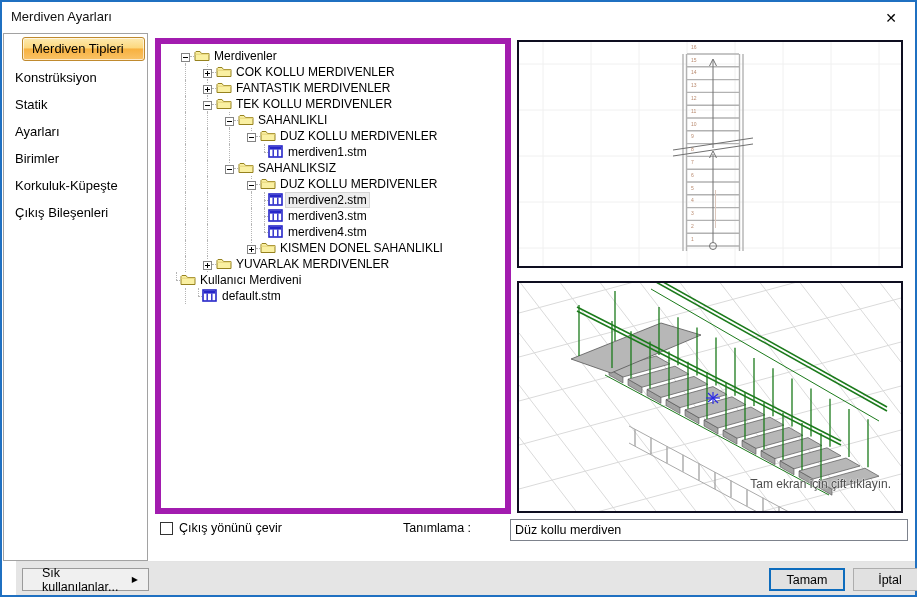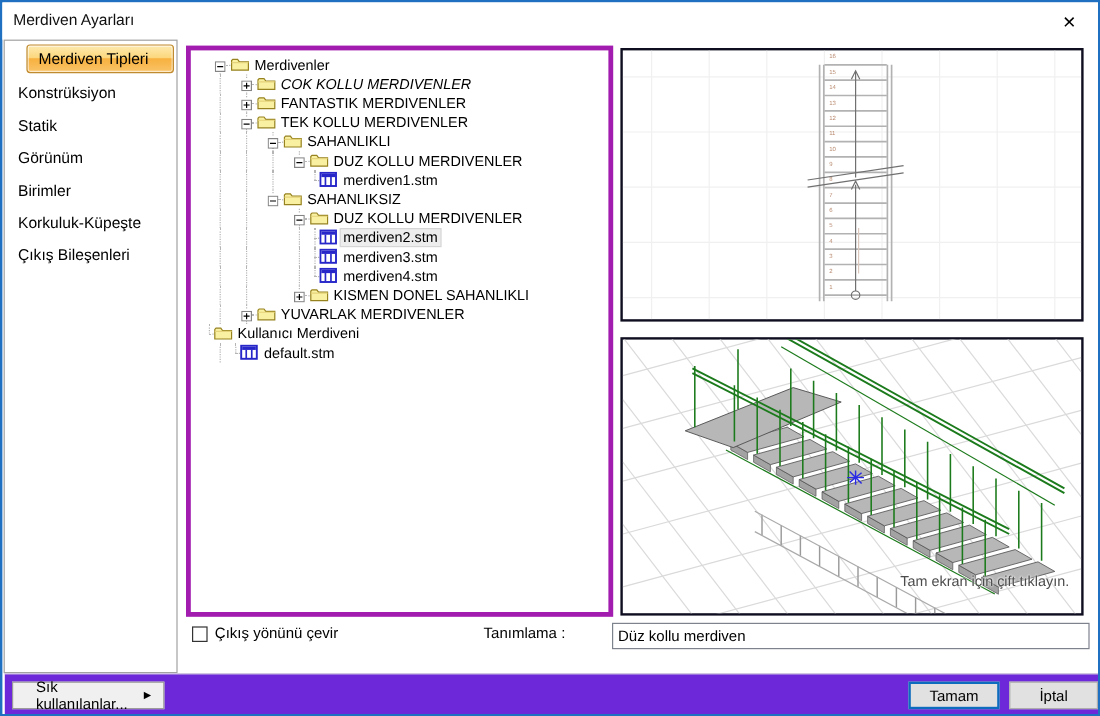--- a/index.html
+++ b/index.html
@@ -18,21 +18,21 @@
   .sidebar{position:absolute;left:3px;top:33px;width:145px;height:528px;background:#fff;
     border:1px solid #a2a2a2;padding-top:3px;}
   .side-item{height:27px;line-height:27px;padding-left:11px;font-size:13px;white-space:nowrap;cursor:pointer;}
   .side-item.selected{height:24px;line-height:22px;margin:0 2px 3px 18px;padding-left:9px;
     border:1px solid #c08a2e;border-radius:3px;
     background:linear-gradient(#fdeab0 0%,#fcd87e 45%,#f7b13f 50%,#f9c express 100%);
     background:linear-gradient(#fdeab0 0%,#fcd87e 45%,#f7b13f 50%,#fac368 100%);
     box-shadow:inset 0 0 0 1px rgba(255,255,255,.65);}
   
   .tree{position:absolute;left:155px;top:38px;width:356px;height:476px;background:#fff;
-    border:4px solid #a21caf;padding-top:4px;overflow:hidden;}
+    border:6px solid #a21caf;padding-top:4px;overflow:hidden;}
   .trow{position:relative;height:16px;font-size:12px;cursor:default;}
   .guide{position:absolute;top:0;bottom:0;width:0;border-left:1px dotted #b5b5b5;}
   .vseg{position:absolute;width:0;border-left:1px dotted #b5b5b5;}
   .hseg{position:absolute;height:0;border-top:1px dotted #b5b5b5;}
   .expbox{position:absolute;top:3px;width:9px;height:9px;cursor:pointer;}
   .ticon{position:absolute;top:1px;}
   .tlabel{position:absolute;top:1px;white-space:nowrap;padding:0 2px;}
   .tlabel.selected{background:#ededed;box-shadow:0 0 0 1px #d5d5d5;}
   
   .preview2d{position:absolute;left:517px;top:40px;width:386px;height:228px;background:#fff;
@@ -43,21 +43,21 @@
     text-shadow:0 0 2px #fff,0 0 2px #fff;}
   
   .chk{position:absolute;left:160px;top:522px;width:13px;height:13px;background:#fff;
     border:1px solid #333;cursor:pointer;}
   .chk-label{position:absolute;left:179px;top:521px;font-size:12.5px;}
   .desc-label{position:absolute;left:403px;top:521px;font-size:12.5px;}
   .desc-input{position:absolute;left:510px;top:519px;width:398px;height:22px;background:#fff;
     border:1px solid #7d828c;font-family:"Liberation Sans",sans-serif;font-size:12.5px;
     padding:0 4px;color:#000;}
   
-  .footer{position:absolute;left:4px;right:2px;bottom:2px;height:34px;background:#6d28d9;
+  .footer{position:absolute;left:16px;right:2px;bottom:2px;height:34px;background:#e5e5e5;
     border-top:1px solid #e3e3e3;}
   .btn{position:absolute;top:6px;height:23px;font-family:"Liberation Sans",sans-serif;
     font-size:12.5px;color:#000;background:#f0f0f0;border:1px solid #9b9b9b;cursor:pointer;
     display:flex;align-items:center;justify-content:center;}
   .btn-fav{left:6px;width:127px;justify-content:flex-start;padding-left:19px;}
   .btn-fav .arrow{margin-left:auto;margin-right:10px;font-size:8px;line-height:1;}
   .btn-ok{left:753px;width:76px;background:#e1e1e1;border:2px solid #0d6cbd;}
   .btn-cancel{left:837px;width:74px;background:#e1e1e1;border:1px solid #adadad;}
 </style>
 </head>
@@ -67,21 +67,21 @@
 
   <div class="titlebar">
     <div class="title">Merdiven Ayarları</div>
     <div class="close-btn">✕</div>
   </div>
 
   <div class="sidebar">
       <div class="side-item selected">Merdiven Tipleri</div>
       <div class="side-item">Konstrüksiyon</div>
       <div class="side-item">Statik</div>
-      <div class="side-item">Görünüm</div>
+      <div class="side-item">Ayarları</div>
       <div class="side-item">Birimler</div>
       <div class="side-item">Korkuluk-Küpeşte</div>
       <div class="side-item">Çıkış Bileşenleri</div>
     </div>
 
   <div class="tree">
       <div class="trow">
         <div class="vseg" style="left: 24px; top: 12px; height: 4px;"></div>
         <div class="hseg" style="left: 29px; top: 8px; width: 4px;"></div>
         <div class="expbox" style="left: 20px;"><svg width="9" height="9">
@@ -101,21 +101,21 @@
         <div class="hseg" style="left: 51px; top: 8px; width: 4px;"></div>
         <div class="expbox" style="left: 42px;"><svg width="9" height="9">
             <rect x="0.5" y="0.5" width="8" height="8" fill="#fff" stroke="#848484"></rect>
             <line x1="2" y1="4.5" x2="7" y2="4.5" stroke="#000"></line>
             <line x1="4.5" y1="2" x2="4.5" y2="7" stroke="#000"></line>
           </svg></div>
         <span class="ticon" style="left: 55px;"><svg width="16" height="13" viewBox="0 0 16 13">
             <path d="M1 3.5 L1 11.5 L15 11.5 L15 4.5 L7.5 4.5 L6 2.5 L2 2.5 Z" fill="#FAF0A2" stroke="#96821F" stroke-width="1"></path>
             <path d="M1 5.2 H15" stroke="#E4D37A" stroke-width="1"></path>
           </svg></span>
-        <span class="tlabel" style="left: 73px; font-style: italic;">COK KOLLU MERDIVENLER</span>
+        <span class="tlabel" style="left: 73px;">COK KOLLU MERDIVENLER</span>
       </div>
       <div class="trow">
         <div class="guide" style="left: 24px;"></div>
         <div class="vseg" style="left: 46px; top: 0px; height: 3px;"></div>
         <div class="vseg" style="left: 46px; top: 12px; height: 4px;"></div>
         <div class="hseg" style="left: 51px; top: 8px; width: 4px;"></div>
         <div class="expbox" style="left: 42px;"><svg width="9" height="9">
             <rect x="0.5" y="0.5" width="8" height="8" fill="#fff" stroke="#848484"></rect>
             <line x1="2" y1="4.5" x2="7" y2="4.5" stroke="#000"></line>
             <line x1="4.5" y1="2" x2="4.5" y2="7" stroke="#000"></line>

